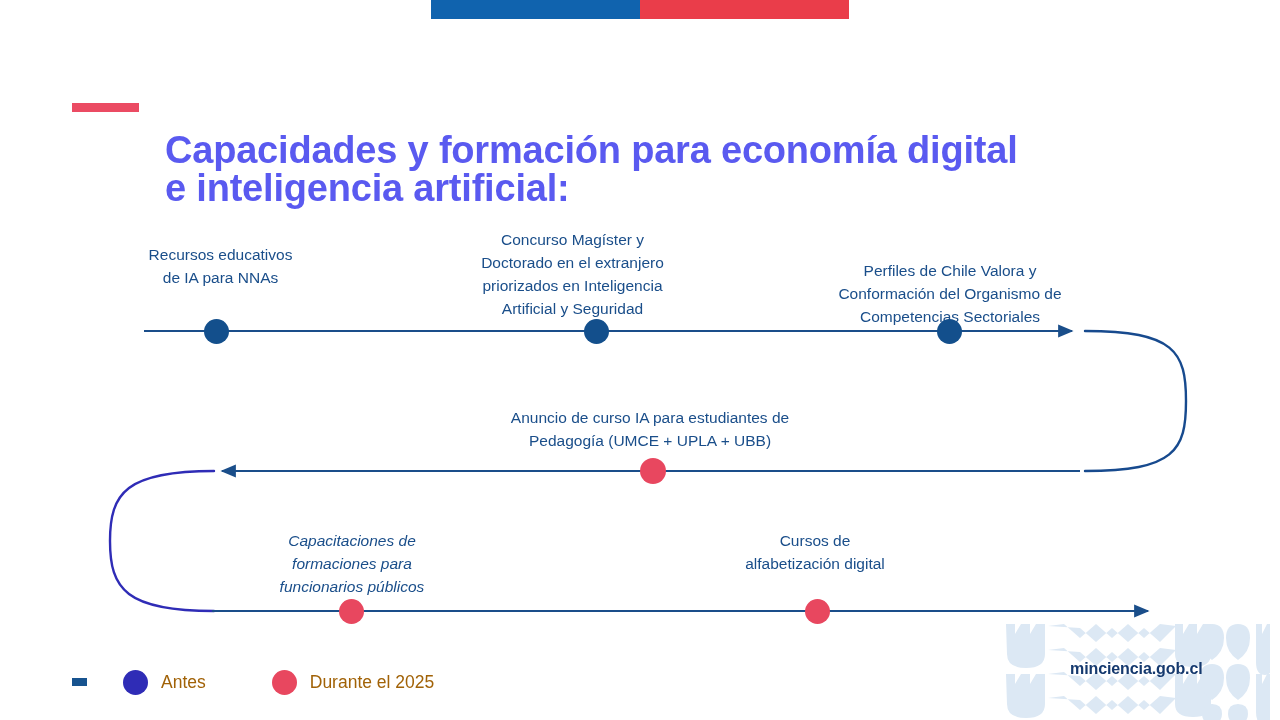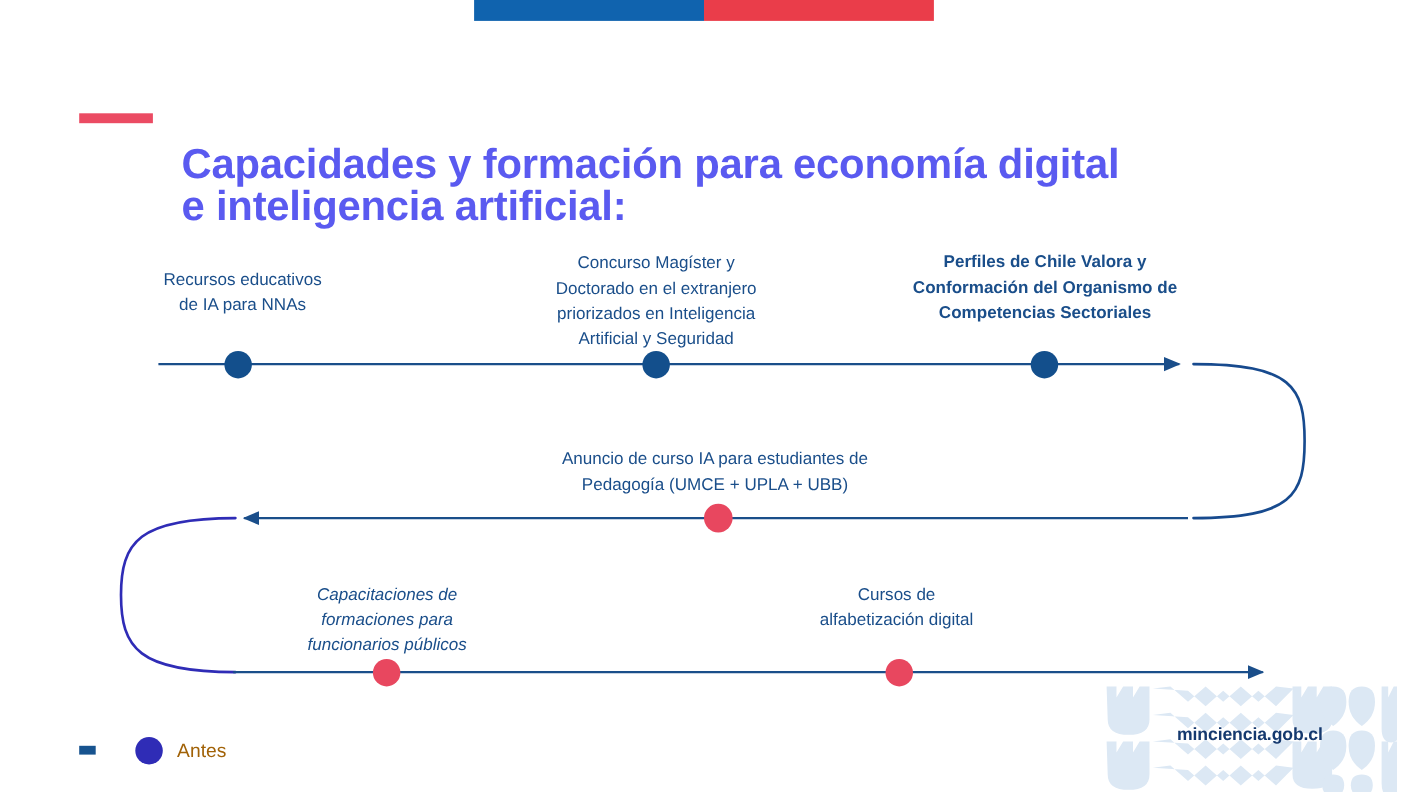--- a/index.html
+++ b/index.html
@@ -166,27 +166,27 @@
 
   <path d="M 214 471 C 126 471 110 493 110 541 C 110 589 126 611 214 611" fill="none" stroke="#2f2cb6" stroke-width="2.4" stroke-linecap="round"></path>
 
   <line x1="212" y1="611" x2="1148" y2="611" stroke="#1a4e8a" stroke-width="2.2" marker-end="url(#arrow-right)"></line>
 </svg>
 
 <div class="tl-label" style="left:113px; top:243px; width:215px;">Recursos educativos
 de IA para NNAs</div>
 <div class="tl-dot navy" style="left:204px; top:319px; width:25px; height:25px;"></div>
 
-<div class="tl-label" style="left:474px; top:228px; width:245px;">Concurso Magíster y
+<div class="tl-label" style="left:450px; top:228px; width:245px;">Concurso Magíster y
 Doctorado en el extranjero
 priorizados en Inteligencia
 Artificial y Seguridad</div>
 <div class="tl-dot navy" style="left:584px; top:319px; width:25px; height:25px;"></div>
 
-<div class="tl-label" style="left:800px; top:227px; width:300px;font-weight:bold;">Perfiles de Chile Valora y
+<div class="tl-label" style="left:800px; top:259px; width:300px;">Perfiles de Chile Valora y
 Conformación del Organismo de
 Competencias Sectoriales</div>
 <div class="tl-dot navy" style="left:937px; top:319px; width:25px; height:25px;"></div>
 
 <div class="tl-label" style="left:470px; top:406px; width:360px;">Anuncio de curso IA para estudiantes de
 Pedagogía (UMCE + UPLA + UBB)</div>
 <div class="tl-dot pink" style="left:640px; top:458px; width:26px; height:26px;"></div>
 
 <div class="tl-label" style="left:252px; top:529px; width:200px;font-style:italic;">Capacitaciones de
 formaciones para
@@ -198,20 +198,24 @@
 <div class="tl-dot pink" style="left:805px; top:599px; width:25px; height:25px;"></div>
 
 <div id="legend">
   <div class="lg-dash"></div>
 
   <div class="lg-item">
     <span class="lg-dot indigo"></span>
     <span class="lg-text">Antes</span>
   </div>
 
+  <div class="lg-item">
+    <span class="lg-dot pink"></span>
+    <span class="lg-text">Durante el 2025</span>
+  </div>
 </div>
 
 <div id="footer-logo">
   <svg class="pattern" viewBox="0 0 270 98" xmlns="http://www.w3.org/2000/svg">
     <g fill="#dce8f4">
 
       <path d="M6 2 h9 v10 l6 -10 h9 v10 l6 -10 h9 v30 q0 14 -19 14 q-19 0 -19 -14 z"></path>
       <path d="M6 52 h9 v10 l6 -10 h9 v10 l6 -10 h9 v30 q0 14 -19 14 q-19 0 -19 -14 z"></path>
 
       <path d="M48 4 l16 -2 l16 14 l16 -14 l16 14 l16 -14 l16 14 l16 -14 l16 2 l-16 16 l-16 -14 l-16 14 l-16 -14 l-16 14 l-16 -14 z"></path>

